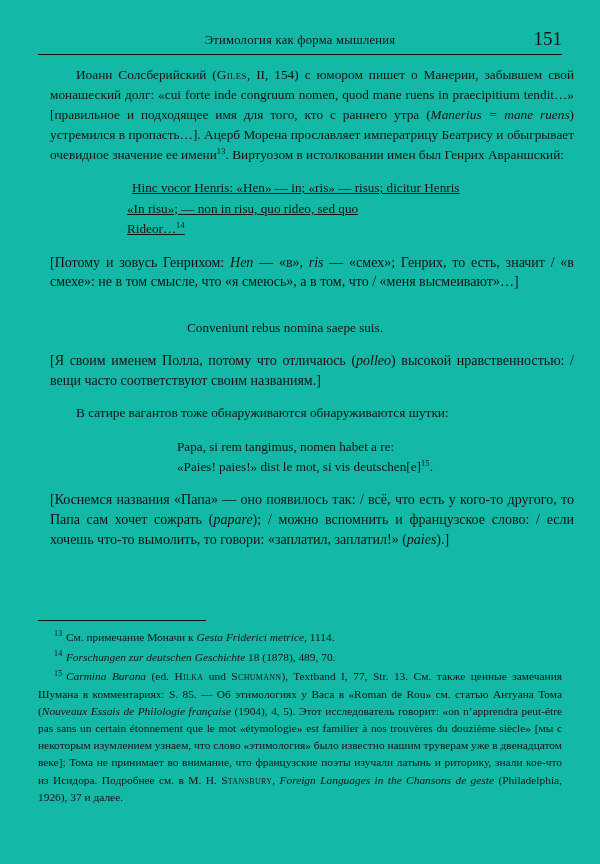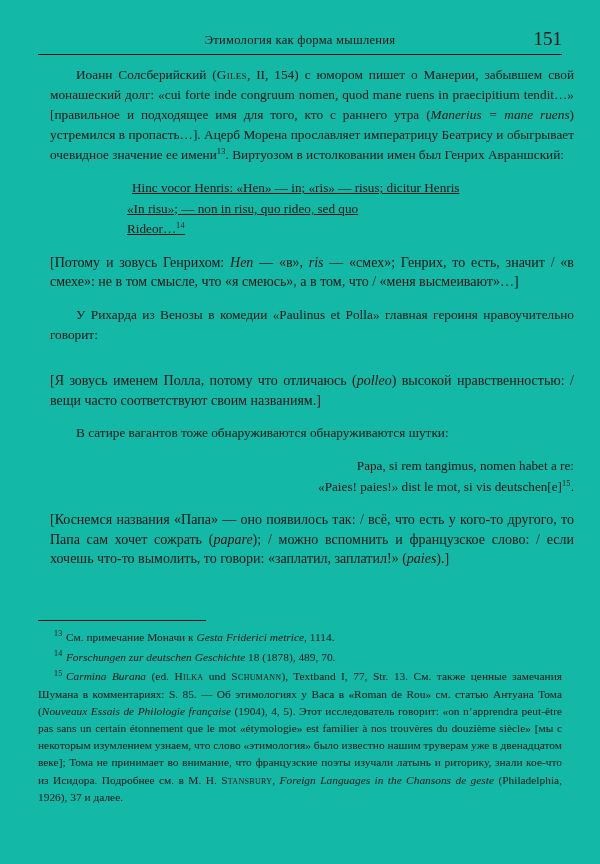--- a/index.html
+++ b/index.html
@@ -85,21 +85,21 @@
     white-space: nowrap;
   }
   .verse .l { display: block; }
 
   .verse-henris { padding-left: 82px; text-decoration: underline; }
   .verse-henris .l2, .verse-henris .l3 { margin-left: -5px; }
 
   .verse-polla { padding-left: 122px; }
   .verse-polla .l2 { margin-left: 15px; }
 
-  .verse-papa { padding-left: 127px; text-align: right; }
+  .verse-papa { padding-left: 127px; }
 
   
   p.trans {
     margin: 0;
     font-size: 14px;
     line-height: 19.6px;
     text-align: justify;
     text-indent: 0;
     color: #131313;
   }
@@ -168,30 +168,30 @@
       <span class="l l2">«In risu»; — non in risu, quo rideo, sed quo</span>
       <span class="l l3"><span>Rideor…</span><sup class="fn">14</sup></span>
     </div>
 
     <div class="gap-block-bot"></div>
 
     <p class="trans"><span>[Потому и зовусь Генрихом: </span><i>Hen</i><span> — «в», </span><i>ris</i><span> — «смех»; Генрих, то есть, значит / «в смехе»: не в том смысле, что «я смеюсь», а в том, что / «меня высмеивают»…]</span></p>
 
     <div class="gap-para"></div>
 
-    <p class="para">У Рихарда из Венозы в комедии «Paulinus et Polla» главная героиня нравоучительно говорит:</p>
 
     <div class="gap-block-top"></div>
 
     <div class="verse verse-polla">
+      <span class="l l2">Conveniunt rebus nomina saepe suis.</span>
     </div>
 
     <div class="gap-block-bot"></div>
 
-    <p class="trans"><span>[Я зовусь именем Полла, потому что отличаюсь (</span><i>polleo</i><span>) высокой нравственностью: / вещи часто соответствуют своим названиям.]</span></p>
+    <p class="trans"><span>[Я своим именем Полла, потому что отличаюсь (</span><i>polleo</i><span>) высокой нравственностью: / вещи часто соответствуют своим названиям.]</span></p>
 
     <div class="gap-para"></div>
 
     <p class="para">В сатире вагантов тоже обнаруживаются обнаруживаются шутки:</p>
 
     <div class="gap-block-top"></div>
 
     <div class="verse verse-papa">
       <span class="l l1">Papa, si rem tangimus, nomen habet a re:</span>
       <span class="l l4"><span>«Paies! paies!» dist le mot, si vis deutschen[e]</span><sup class="fn">15</sup><span>.</span></span>

